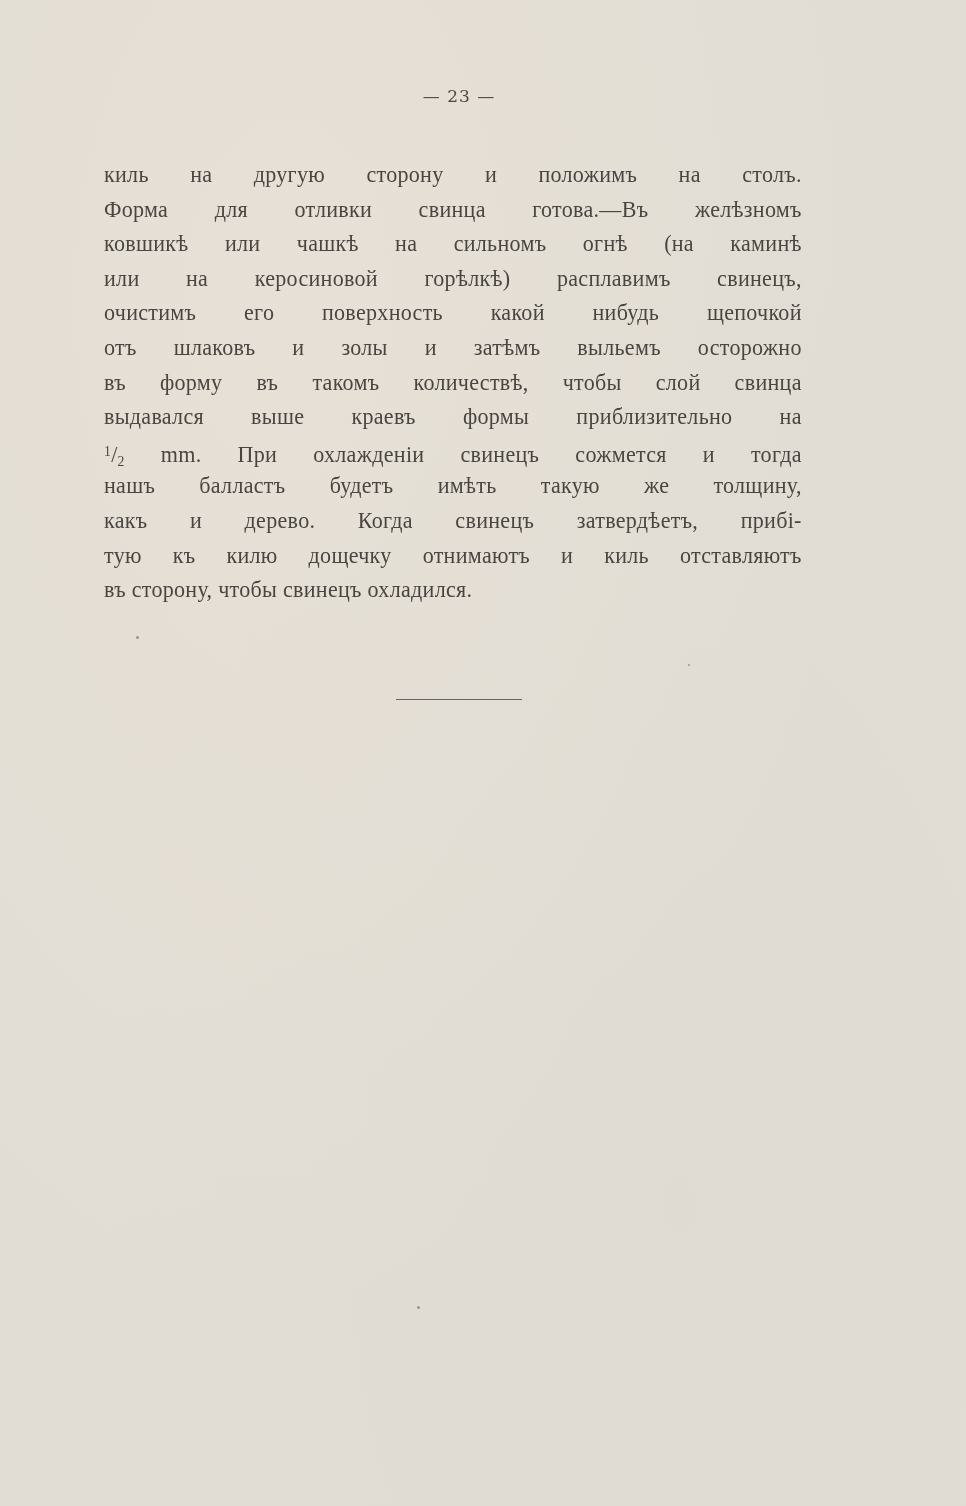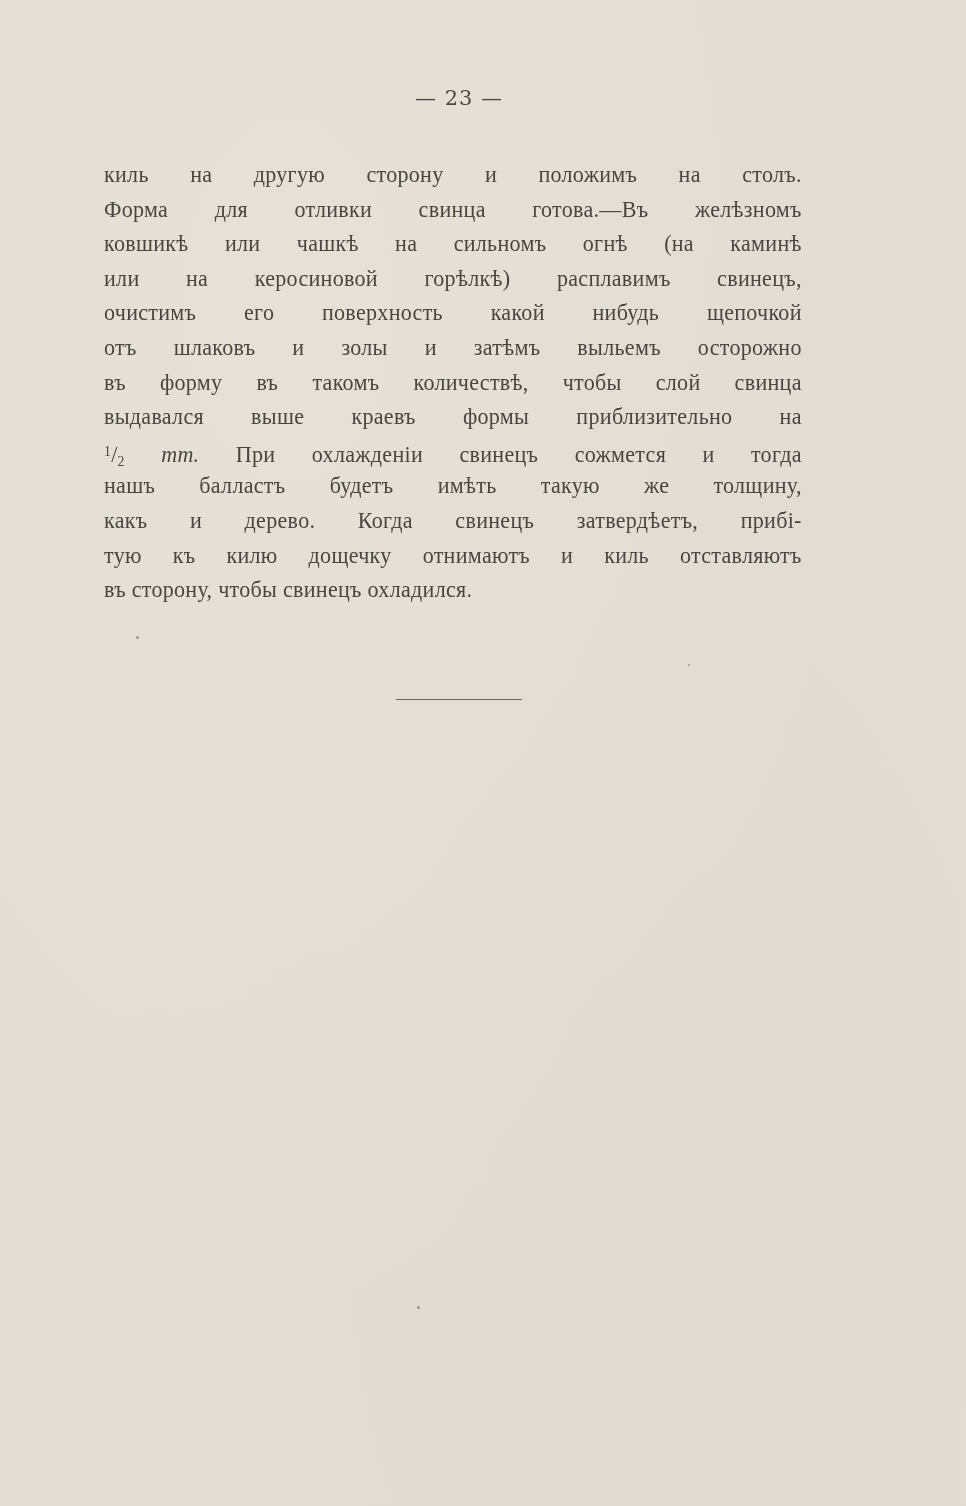--- a/index.html
+++ b/index.html
@@ -23,21 +23,21 @@
         radial-gradient(ellipse at 30% 20%, rgba(235,228,218,0.5), rgba(226,221,212,0) 60%),
         radial-gradient(ellipse at 70% 80%, rgba(220,216,208,0.4), rgba(226,221,212,0) 60%),
         #e2ddd4;
     }
     .page-number {
       position: absolute;
       top: 86px;
       left: 0;
       width: 918px;
       text-align: center;
-      font-size: 21px;
+      font-size: 17px;
       letter-spacing: 1px;
       color: #4d4843;
     }
     .text-block {
       position: absolute;
       left: 104px;
       top: 150px;
       width: 712px;
       margin-top: 8px;
     }
@@ -59,21 +59,20 @@
     }
     .frac {
       font-size: 14px;
       vertical-align: 6px;
     }
     .frac-den {
       font-size: 14px;
       vertical-align: -4px;
     }
     .unit {
-      font-style: italic;
     }
     .rule {
       position: absolute;
       left: 396px;
       top: 699px;
       width: 126px;
       height: 0;
       border-top: 1.5px solid #6a6560;
     }
     .speck {

